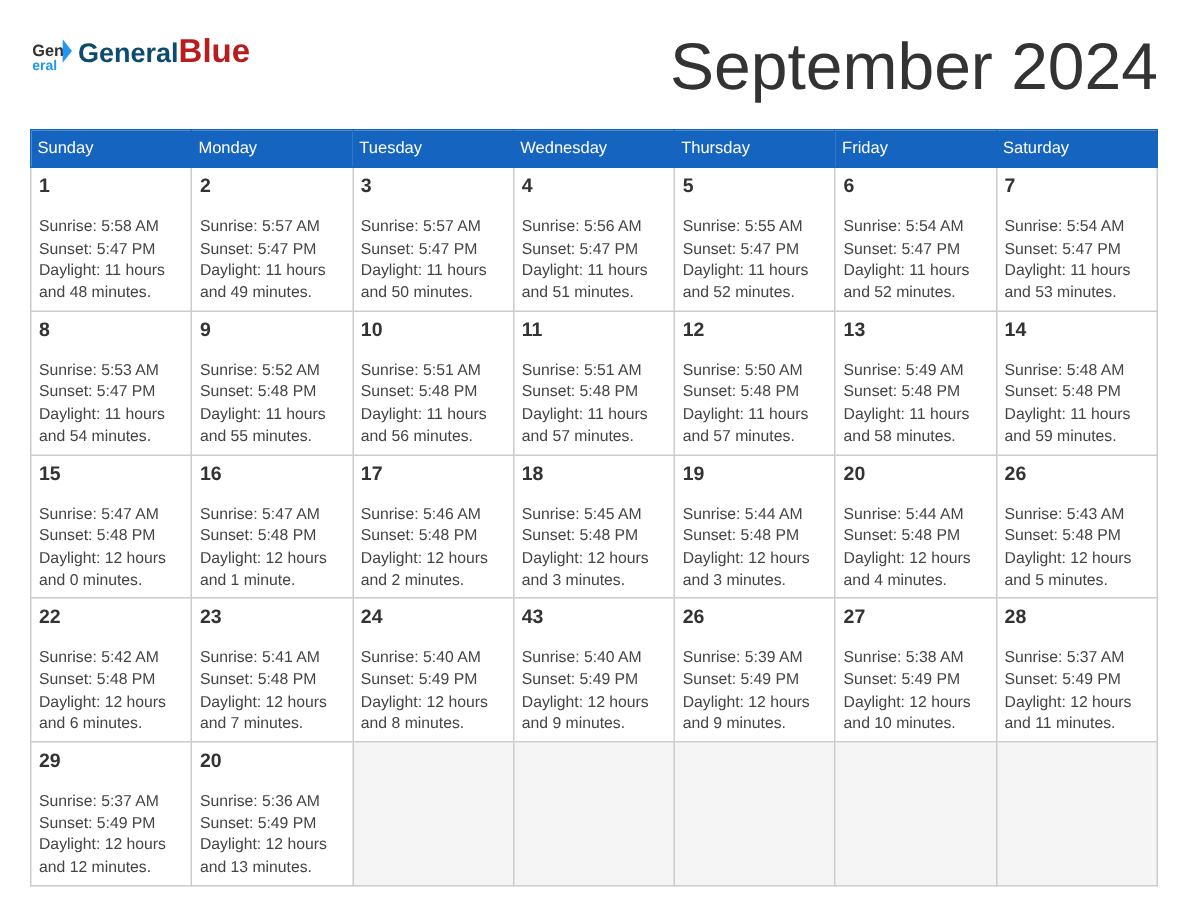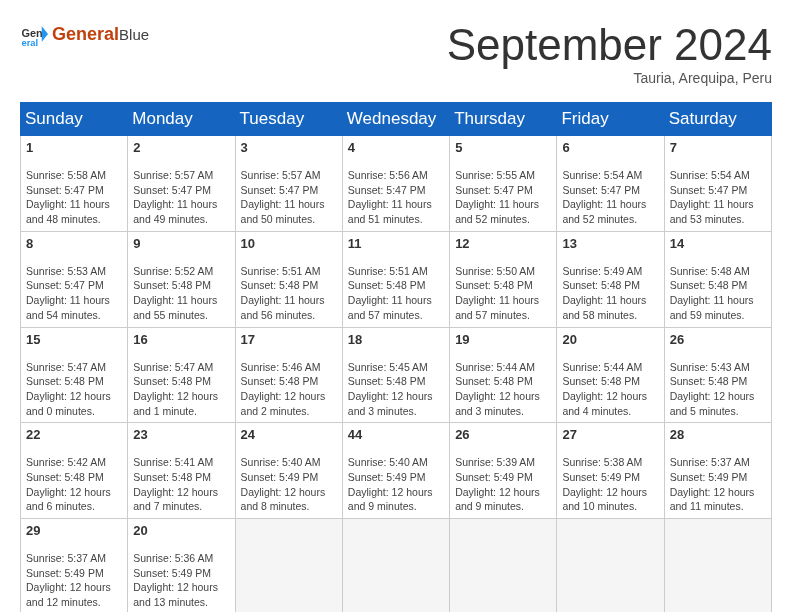--- a/index.html
+++ b/index.html
@@ -40,21 +40,21 @@
     .calendar {
       width: 100%;
       border-collapse: collapse;
       font-size: 11px;
     }
     .calendar thead tr th {
       background: #1565C0;
       color: #fff;
       padding: 6px 4px;
       text-align: left;
-      font-size: 17px;
+      font-size: 11px;
       font-weight: normal;
       border: 1px solid #1565C0;
     }
     .calendar tbody tr td {
       border: 1px solid #ccc;
       vertical-align: top;
       padding: 4px 5px;
       min-height: 80px;
       width: calc(100% / 7);
       background: #fff;
@@ -84,27 +84,26 @@
 
 <div class="header">
   <div class="logo">
     <svg class="logo-icon" viewBox="0 0 36 36">
       <text x="2" y="22" font-size="14" font-weight="bold" fill="#333">Gen</text>
       <text x="2" y="34" font-size="12" font-weight="bold" fill="#2196F3">eral</text>
       <polygon points="28,8 36,18 28,28" fill="#2196F3"></polygon>
     </svg>
     <div>
       <div>
-        <span style="font-size:18px;font-weight:bold;color:#c2410c;margin-top:20px;">General</span><span style="font-size:15px;font-weight:normal;color:#404040;">Blue</span>
+        <span style="font-size:18px;font-weight:bold;color:#0c4a6e;margin-top:20px;">General</span><span style="font-size:22px;font-weight:bold;color:#b91c1c;">Blue</span>
       </div>
     </div>
   </div>
   <div class="title-block">
     <div class="month-title">September 2024</div>
-    <div class="subtitle">Tauria, Arequipa, Peru</div>
   </div>
 </div>
 
 <table class="calendar">
   <thead>
     <tr>
     <th>Sunday</th>
         <th>Monday</th>
         <th>Tuesday</th>
         <th>Wednesday</th>
@@ -211,21 +210,21 @@
         </td>
         <td>
           <span class="day-number">23</span>
           <div class="day-info">Sunrise: 5:41 AM<br>Sunset: 5:48 PM<br>Daylight: 12 hours and 7 minutes.</div>
         </td>
         <td>
           <span class="day-number">24</span>
           <div class="day-info">Sunrise: 5:40 AM<br>Sunset: 5:49 PM<br>Daylight: 12 hours and 8 minutes.</div>
         </td>
         <td>
-          <span class="day-number">44</span>
+          <span class="day-number">43</span>
           <div class="day-info">Sunrise: 5:40 AM<br>Sunset: 5:49 PM<br>Daylight: 12 hours and 9 minutes.</div>
         </td>
         <td>
           <span class="day-number">26</span>
           <div class="day-info">Sunrise: 5:39 AM<br>Sunset: 5:49 PM<br>Daylight: 12 hours and 9 minutes.</div>
         </td>
         <td>
           <span class="day-number">27</span>
           <div class="day-info">Sunrise: 5:38 AM<br>Sunset: 5:49 PM<br>Daylight: 12 hours and 10 minutes.</div>
         </td>

